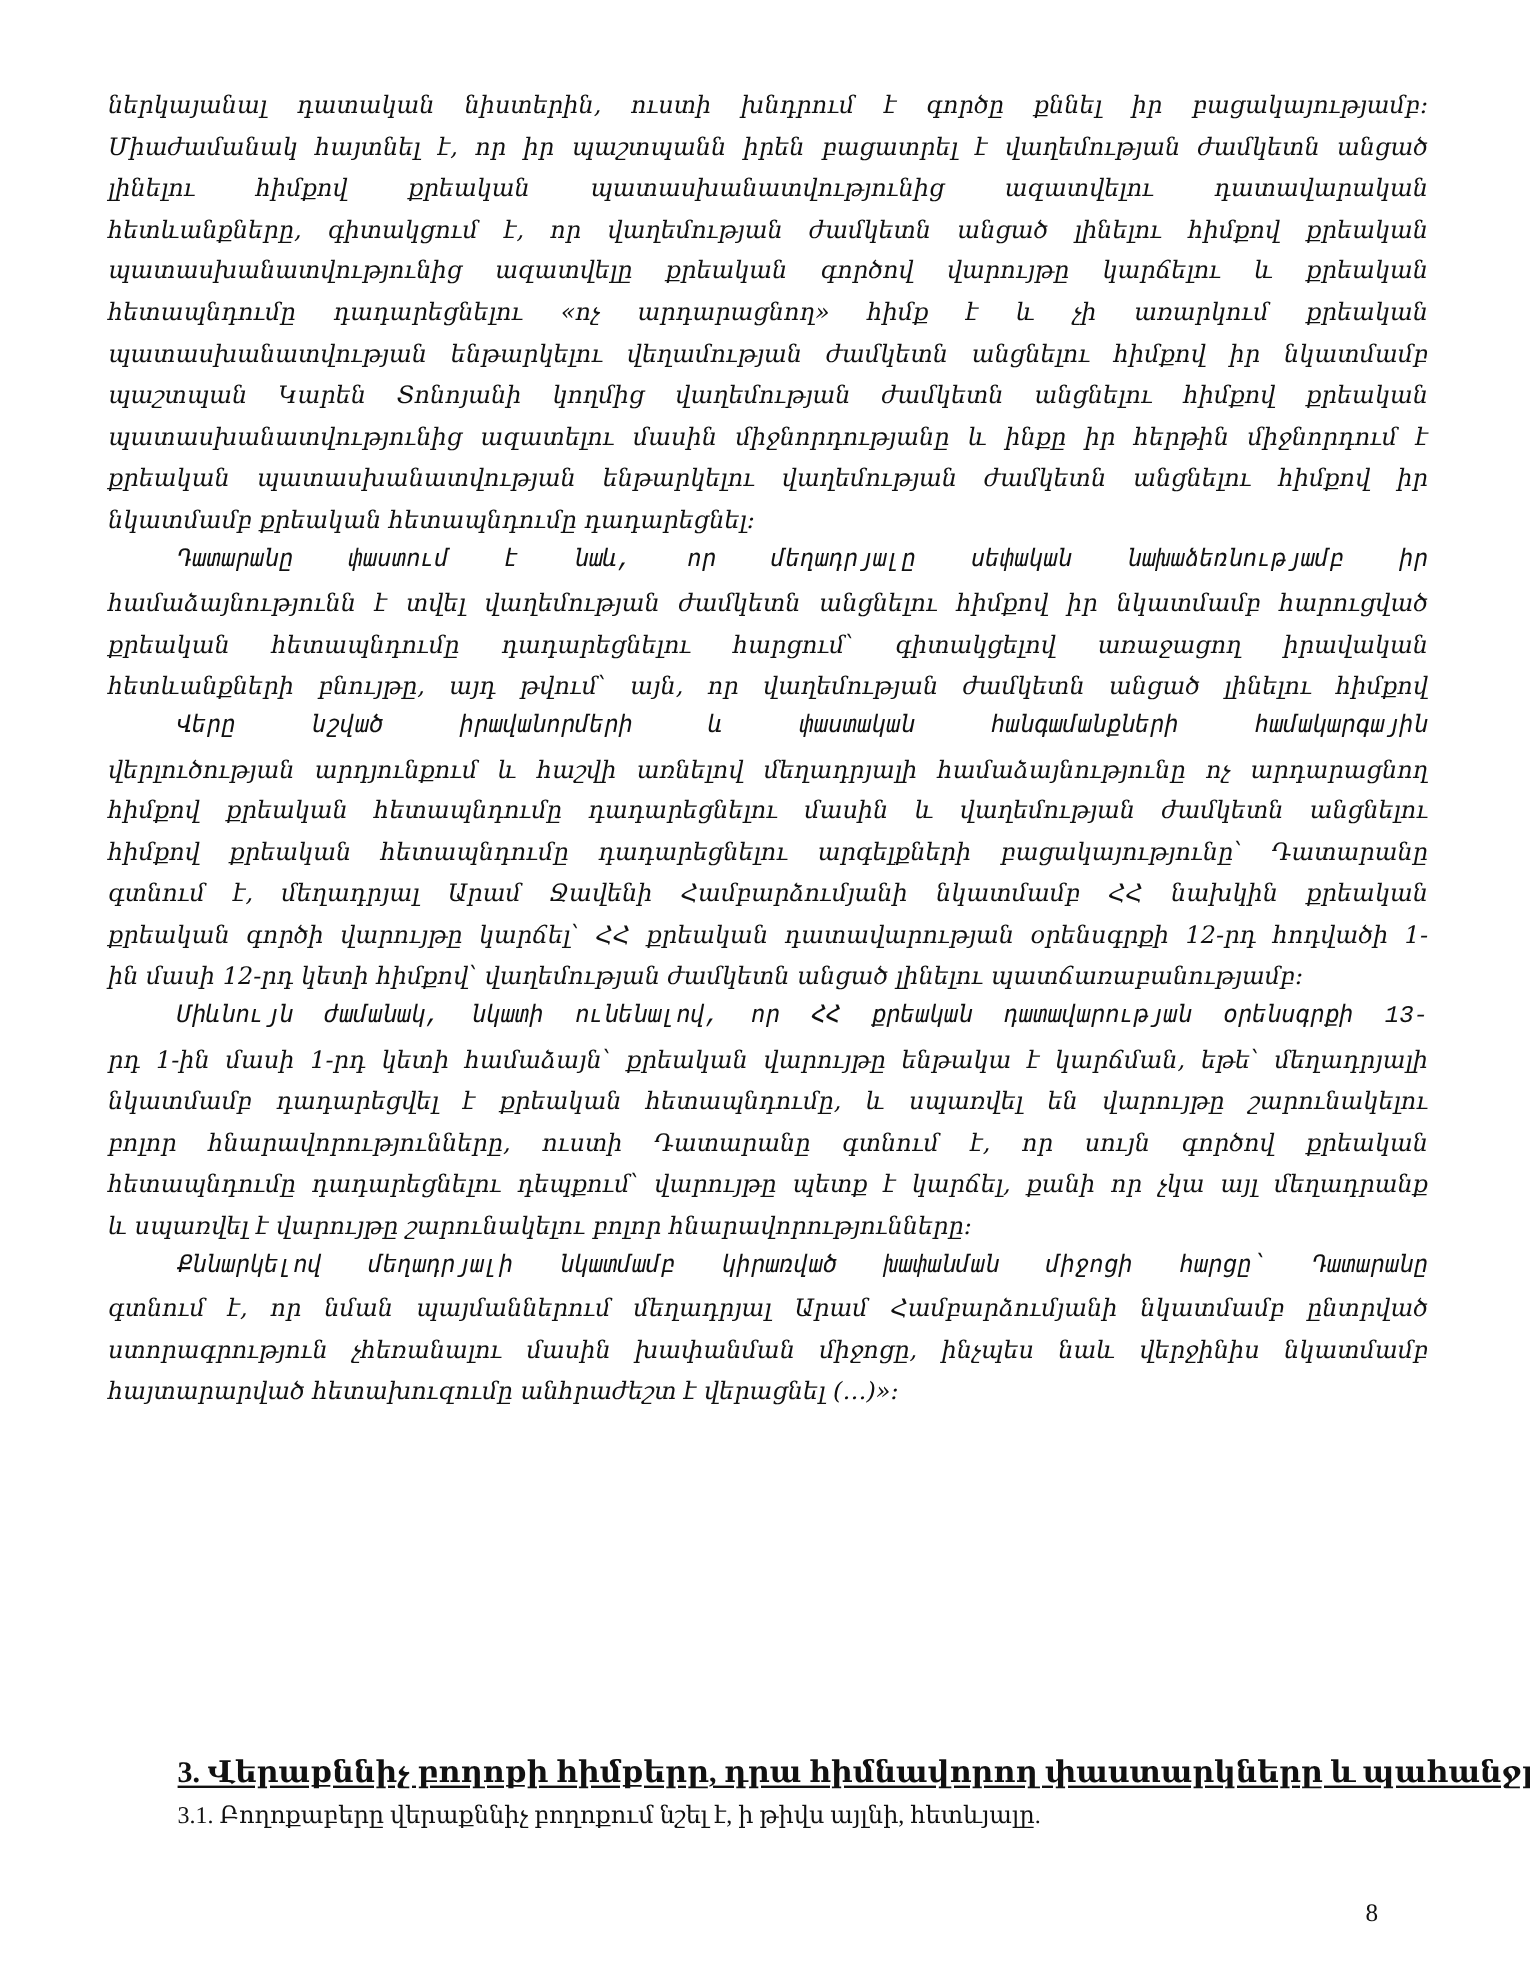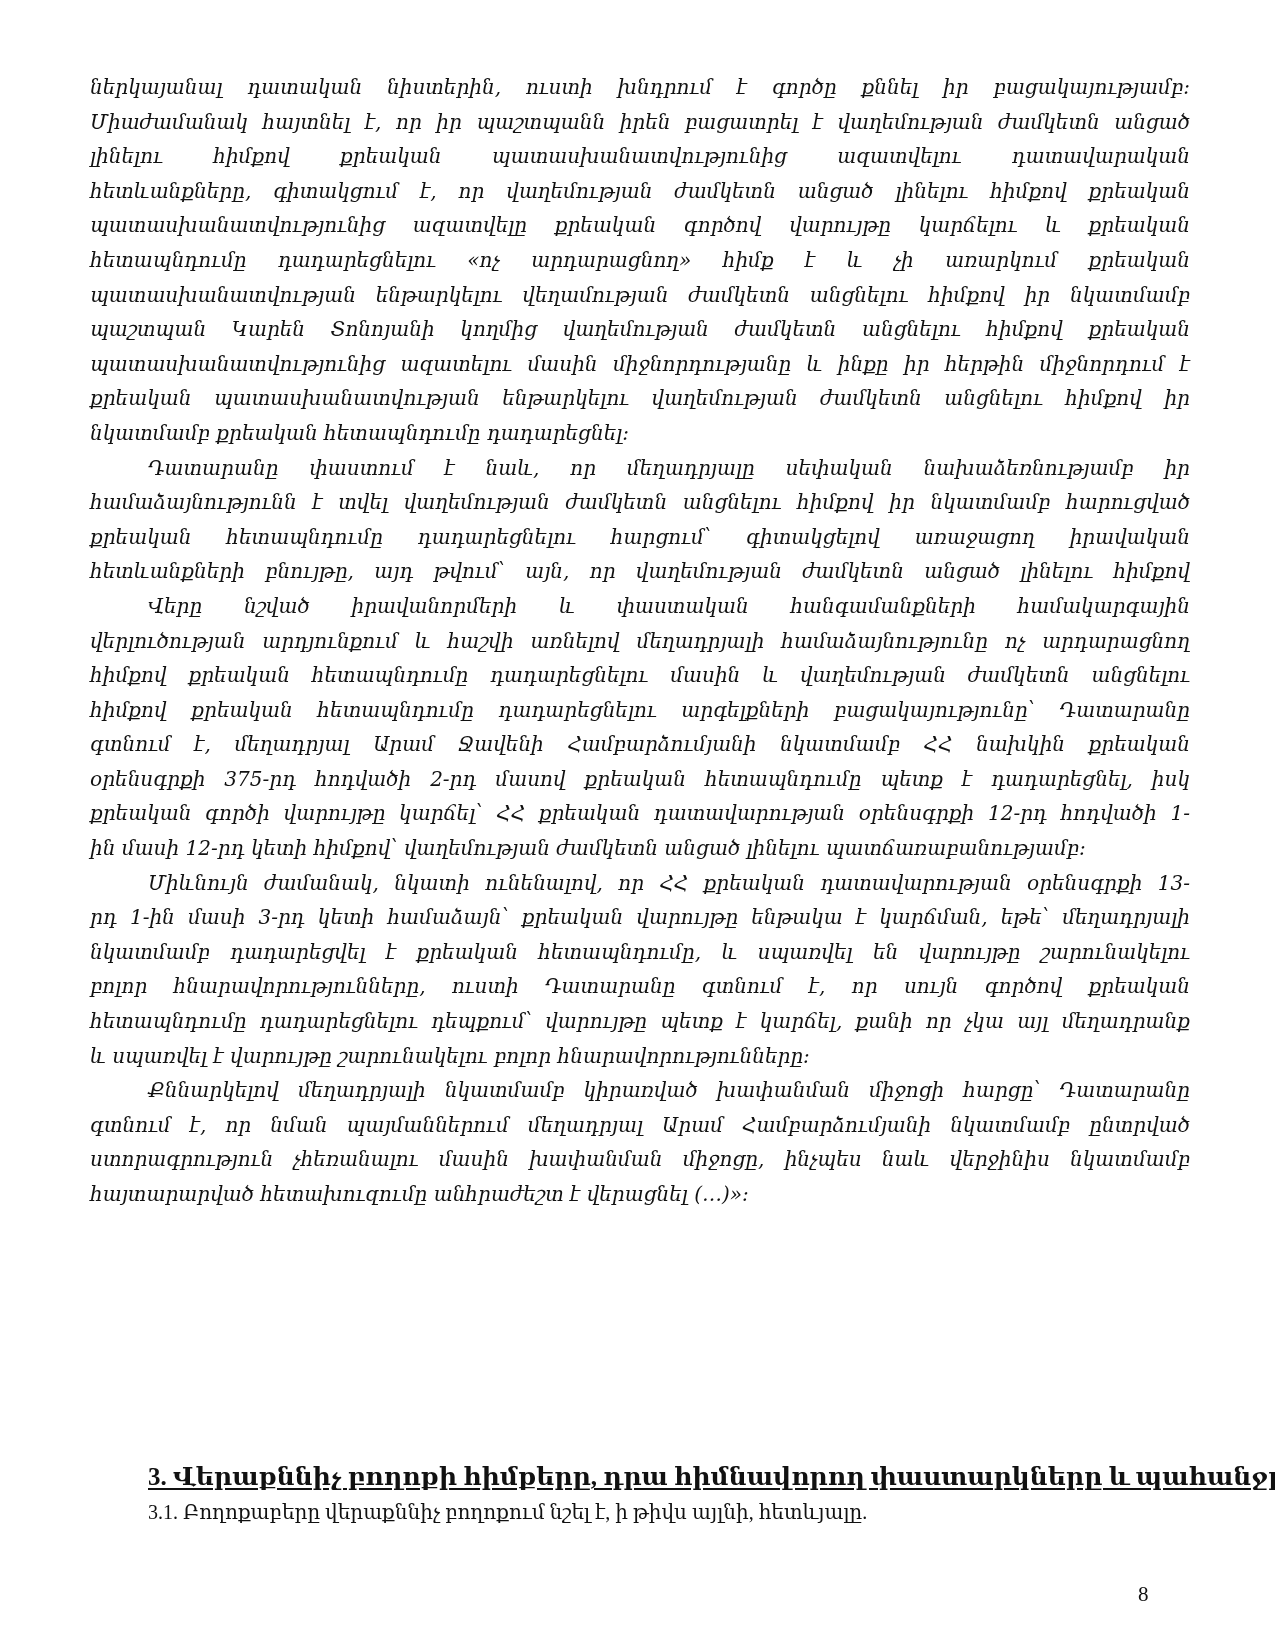--- a/index.html
+++ b/index.html
@@ -11,21 +11,21 @@
   .body-text {
     position: absolute; left: 90px; top: 70px; width: 1100px;
     font-family: "DejaVu Serif", "Liberation Serif", serif;
     font-style: italic; font-size: 20px; line-height: 34.6px;
   }
   .line {
     display: block; white-space: nowrap; text-align: justify;
     text-align-last: justify; height: 34.6px; overflow: visible;
   }
   .line.last { text-align-last: left; }
-  .line.indent { padding-left: 58px; }
+  .line.indent { padding-left: 58px; font-family: Liberation Mono, monospace; }
   .heading {
     position: absolute; left: 148px; top: 1462px;
     font-family: "Liberation Serif", "DejaVu Serif", serif;
     font-weight: bold; font-size: 25px; text-decoration: underline;
     text-decoration-thickness: 2px; text-underline-offset: 3px;
     white-space: nowrap; color: #111;
   }
   .subline {
     position: absolute; left: 148px; top: 1500px;
     font-family: "Liberation Serif", "DejaVu Serif", serif;
@@ -60,27 +60,26 @@
         <span class="line">համաձայնությունն է տվել վաղեմության ժամկետն անցնելու հիմքով իր նկատմամբ հարուցված</span>
         <span class="line">քրեական հետապնդումը դադարեցնելու հարցում՝ գիտակցելով առաջացող իրավական</span>
         <span class="line">հետևանքների բնույթը, այդ թվում՝ այն, որ վաղեմության ժամկետն անցած լինելու հիմքով</span>
       </div>
       <div>
         <span class="line indent">Վերը նշված իրավանորմերի և փաստական հանգամանքների համակարգային</span>
         <span class="line">վերլուծության արդյունքում և հաշվի առնելով մեղադրյալի համաձայնությունը ոչ արդարացնող</span>
         <span class="line">հիմքով քրեական հետապնդումը դադարեցնելու մասին և վաղեմության ժամկետն անցնելու</span>
         <span class="line">հիմքով քրեական հետապնդումը դադարեցնելու արգելքների բացակայությունը՝ Դատարանը</span>
         <span class="line">գտնում է, մեղադրյալ Արամ Ջավենի Համբարձումյանի նկատմամբ ՀՀ նախկին քրեական</span>
-        <span class="line">օրենսգրքի 375-րդ հոդվածի 2-րդ մասով քրեական հետապնդումը պետք է դադարեցնել, իսկ</span>
         <span class="line">քրեական գործի վարույթը կարճել՝ ՀՀ քրեական դատավարության օրենսգրքի 12-րդ հոդվածի 1-</span>
         <span class="line last">ին մասի 12-րդ կետի հիմքով՝ վաղեմության ժամկետն անցած լինելու պատճառաբանությամբ:</span>
       </div>
       <div>
         <span class="line indent">Միևնույն ժամանակ, նկատի ունենալով, որ ՀՀ քրեական դատավարության օրենսգրքի 13-</span>
-        <span class="line">րդ 1-ին մասի 3-րդ կետի համաձայն՝ քրեական վարույթը ենթակա է կարճման, եթե՝ մեղադրյալի</span>
+        <span class="line">րդ 1-ին մասի 1-րդ կետի համաձայն՝ քրեական վարույթը ենթակա է կարճման, եթե՝ մեղադրյալի</span>
         <span class="line">նկատմամբ դադարեցվել է քրեական հետապնդումը, և սպառվել են վարույթը շարունակելու</span>
         <span class="line">բոլոր հնարավորությունները, ուստի Դատարանը գտնում է, որ սույն գործով քրեական</span>
         <span class="line">հետապնդումը դադարեցնելու դեպքում՝ վարույթը պետք է կարճել, քանի որ չկա այլ մեղադրանք</span>
         <span class="line last">և սպառվել է վարույթը շարունակելու բոլոր հնարավորությունները:</span>
       </div>
       <div>
         <span class="line indent">Քննարկելով մեղադրյալի նկատմամբ կիրառված խափանման միջոցի հարցը՝ Դատարանը</span>
         <span class="line">գտնում է, որ նման պայմաններում մեղադրյալ Արամ Համբարձումյանի նկատմամբ ընտրված</span>
         <span class="line">ստորագրություն չհեռանալու մասին խափանման միջոցը, ինչպես նաև վերջինիս նկատմամբ</span>
         <span class="line last">հայտարարված հետախուզումը անհրաժեշտ է վերացնել (…)»:</span>

